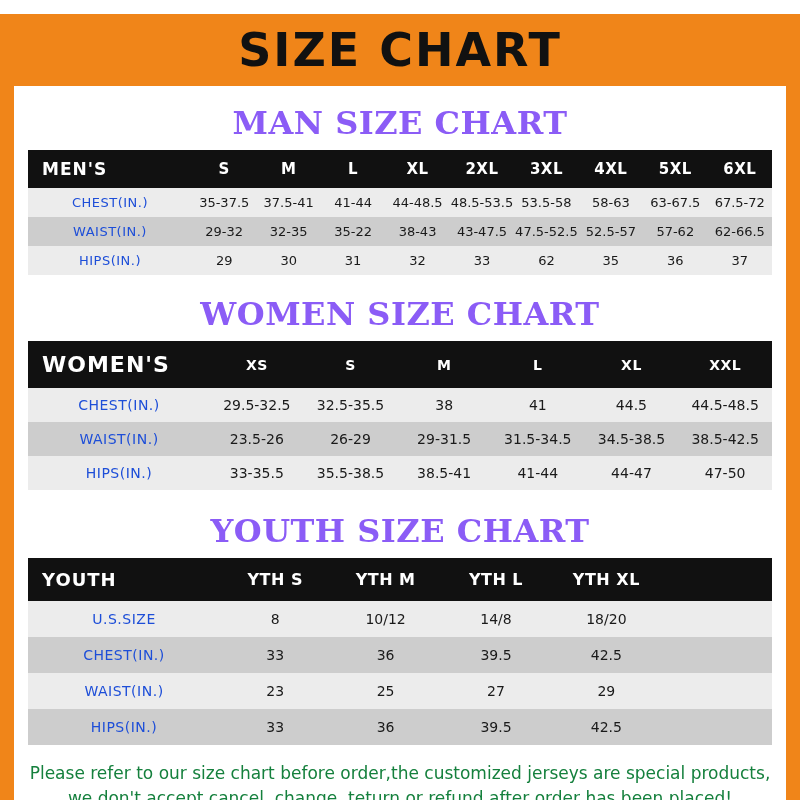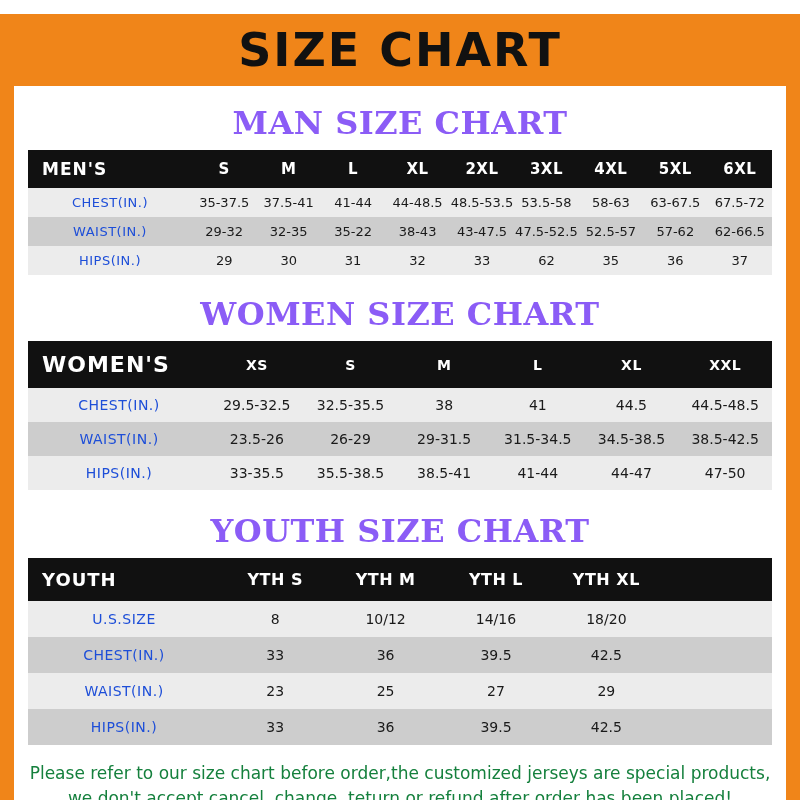--- a/index.html
+++ b/index.html
@@ -245,21 +245,21 @@
           <th>YTH L</th>
           <th>YTH XL</th>
           <th></th>
         </tr>
       </thead>
       <tbody>
         <tr class="odd">
           <td class="rowlab">U.S.SIZE</td>
           <td>8</td>
           <td>10/12</td>
-          <td>14/16</td>
+          <td>14/8</td>
           <td>18/20</td>
           <td></td>
         </tr>
         <tr class="even">
           <td class="rowlab">CHEST(IN.)</td>
           <td>33</td>
           <td>36</td>
           <td>39.5</td>
           <td>42.5</td>
           <td></td>

